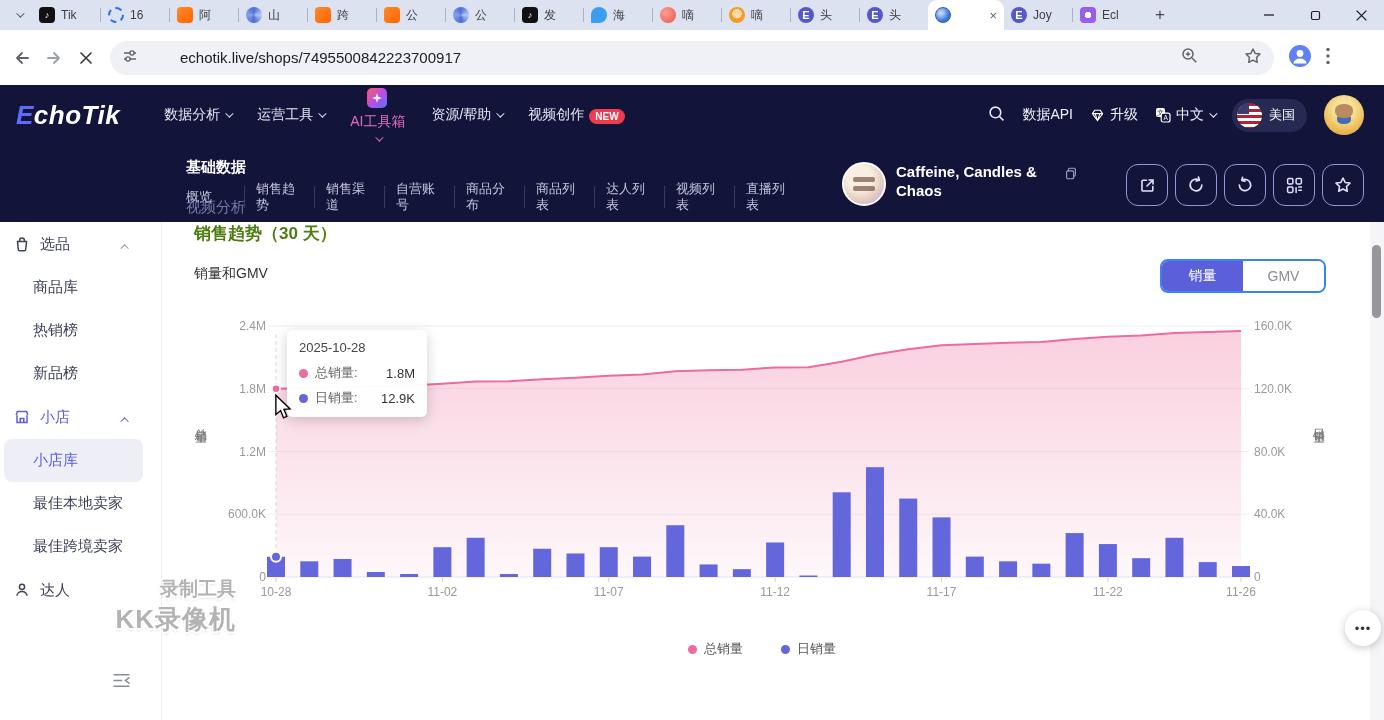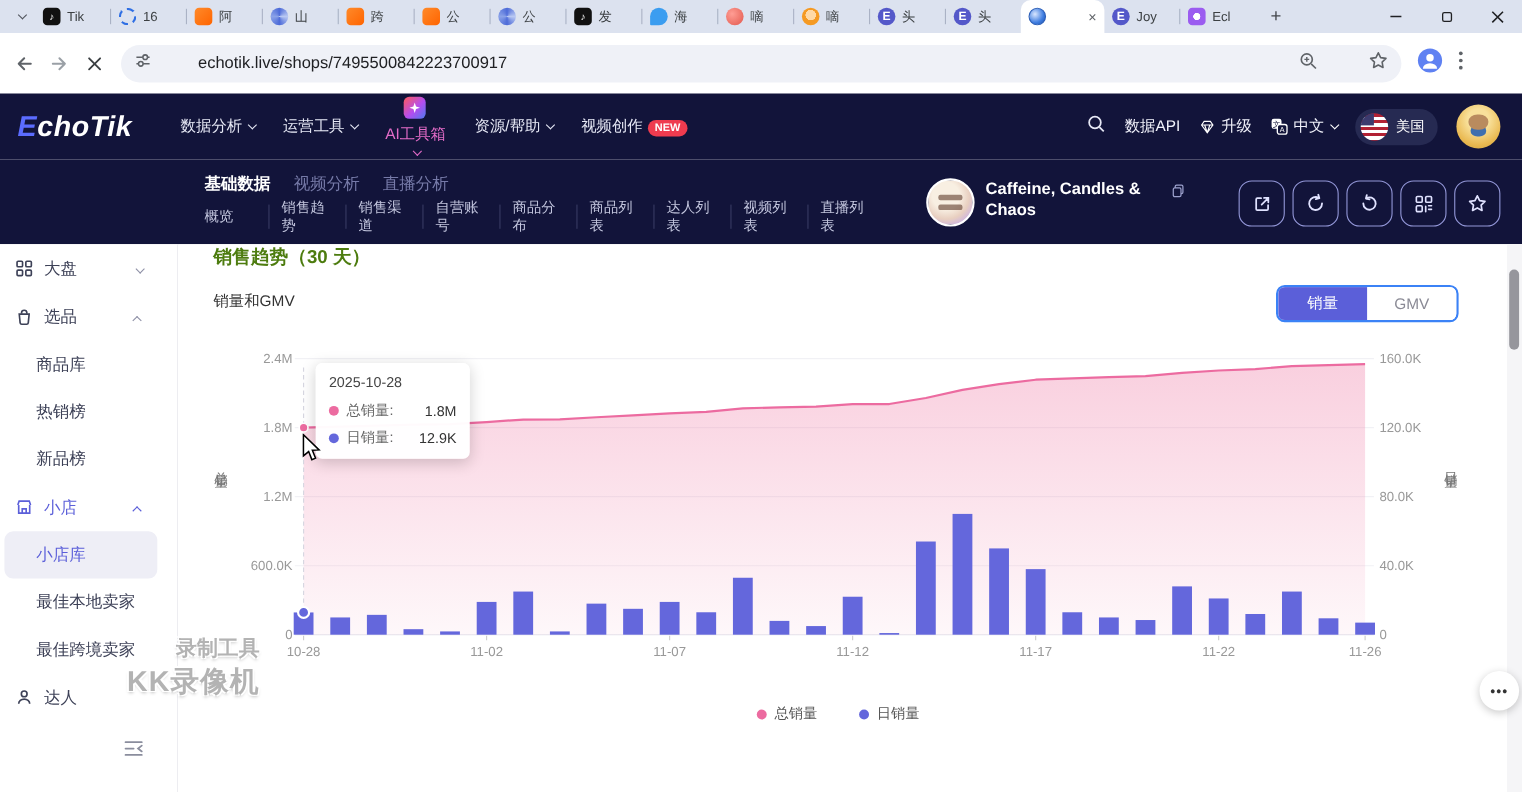--- a/index.html
+++ b/index.html
@@ -67,21 +67,21 @@
   .flag { width:25px; height:25px; border-radius:50%; overflow:hidden; position:relative;
     background:repeating-linear-gradient(180deg,#b22234 0 3px,#fff 3px 6px); }
   .flag::after { content:""; position:absolute; left:0; top:0; width:12px; height:11px; background:#3c3b6e; }
   .user-avatar { width:40px; height:40px; border-radius:50%;
     background:radial-gradient(circle at 50% 35%,#f8e09a 30%,#e9b84f 70%,#caa043); position:relative; }
   .user-avatar::after{ content:""; position:absolute; left:11px; top:9px; width:18px; height:14px;
     border-radius:45%; background:#b98b5e; box-shadow:0 8px 0 -2px #3f6fae; }
 
   
   .subheader { position:absolute; left:0; top:145px; width:1384px; height:77px; background:#12143a; }
-  .sh-tabs { position:absolute; left:186px; top:13px; display:flex; gap:21px; }
+  .sh-tabs { position:absolute; left:186px; top:13px; display:flex; gap:21px;flex-direction:column; }
   .sh-tab { font-size:15px; color:#767aa8; white-space:nowrap; }
   .sh-tab.active { color:#fff; font-weight:bold; }
   .sh-subtabs { position:absolute; left:184px; top:36px; display:flex; align-items:center; }
   .sh-subtab { width:58px; font-size:13px; line-height:16px; color:#c3c6de; word-break:break-all; padding:0 6px 0 2px;}
   .sh-sub-divider { width:1px; height:22px; background:#373a63; margin:0 9px 0 2px; }
   .shop-block { position:absolute; left:842px; top:17px; display:flex; align-items:flex-start; gap:10px; }
   .shop-avatar { width:44px; height:44px; border-radius:50%; border:2px solid #fff;
     background:radial-gradient(circle at 40% 35%,#f8efe2 35%,#e8cfc0 60%,#cdb4e0 80%,#a9c4e8); position:relative;}
   .shop-avatar::after { content:""; position:absolute; left:9px; top:13px; width:22px; height:5px;
     background:#6b4a3a; border-radius:2px; box-shadow:0 9px 0 0 #6b4a3a; opacity:.65; }
@@ -423,32 +423,20 @@
     <div class="action-btn">
       <svg width="18" height="18" viewBox="0 0 16 16">
           <path d="M8 1.8 l1.9 3.9 4.3.6 -3.1 3 .7 4.3 L8 11.6 4.2 13.6 l.7 -4.3 -3.1 -3 4.3 -.6 z" fill="none" stroke="#e0e2ff" stroke-width="1.4" stroke-linejoin="round"></path>
         </svg>
       </div>
   </div>
 </div>
 
 <div class="sidebar">
   <div id="sidebar-list">
-      <div class="sb-row">
-        <div class="sb-icon">
-          <svg width="16" height="16" viewBox="0 0 16 16" fill="none" stroke="currentColor" stroke-width="1.5">
-            <rect x="1.5" y="1.5" width="5" height="5" rx="1"></rect>
-            <rect x="9.5" y="1.5" width="5" height="5" rx="1"></rect>
-            <rect x="1.5" y="9.5" width="5" height="5" rx="1"></rect>
-            <rect x="9.5" y="9.5" width="5" height="5" rx="1"></rect>
-          </svg>
-        </div>
-        <div>大盘</div>
-        <div class="sb-caret"><span class="caret"></span></div>
-      </div>
       <div class="sb-row">
         <div class="sb-icon">
           <svg width="16" height="16" viewBox="0 0 16 16" fill="none" stroke="currentColor" stroke-width="1.5">
             <path d="M3.5 5.5 h9 l-.8 8 a1.5 1.5 0 0 1 -1.5 1.3 h-4.4 a1.5 1.5 0 0 1 -1.5 -1.3 z"></path>
             <path d="M5.6 5.3 V4.4 a2.4 2.4 0 0 1 4.8 0 V5.3"></path>
           </svg>
         </div>
         <div>选品</div>
         <div class="sb-caret"><span class="caret up"></span></div>
       </div>

